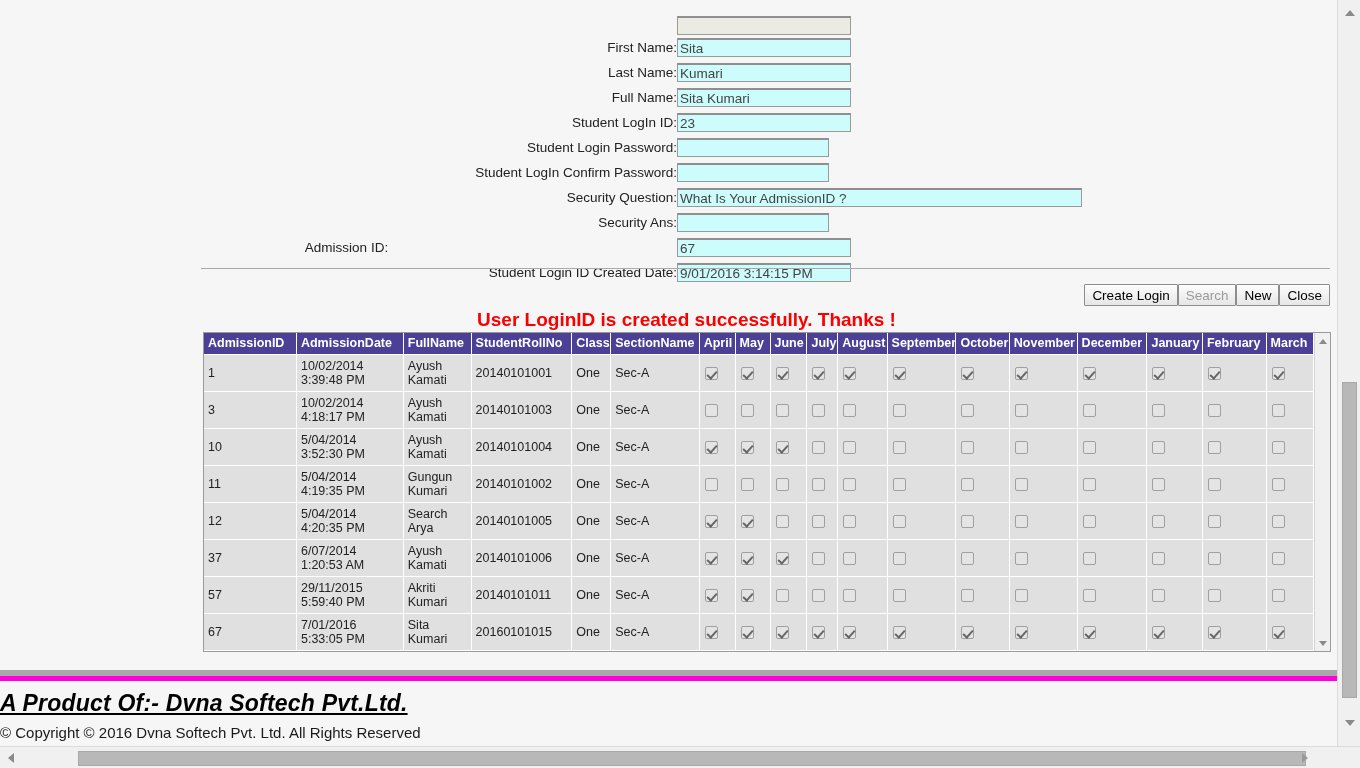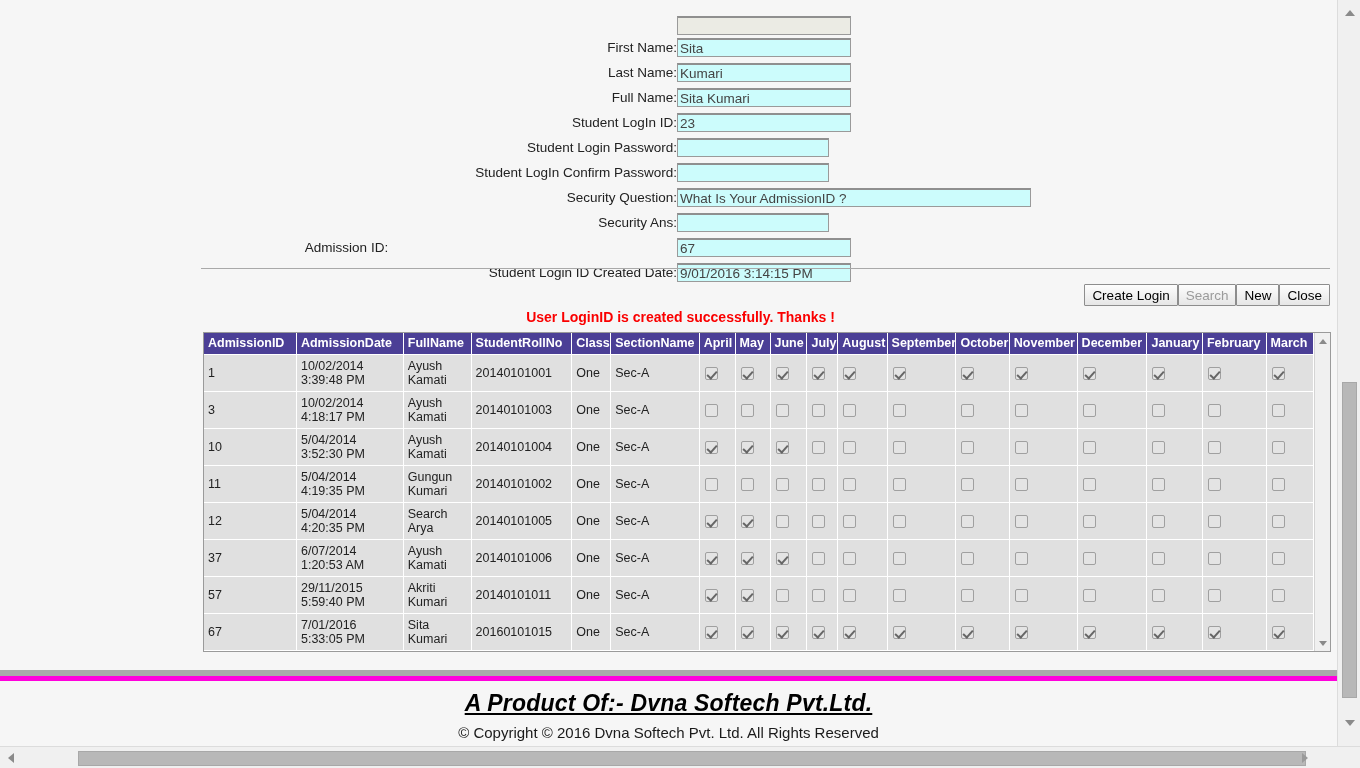--- a/index.html
+++ b/index.html
@@ -51,21 +51,21 @@
     border: 1px solid #9a9a9a;
     border-top: 2px solid #8f8f8f;
     height: 19px;
     padding: 0 2px;
     margin: 0;
     outline: none;
     vertical-align: middle;
   }
   input.tb.w-std  { width: 174px; }
   input.tb.w-pw   { width: 152px; }
-  input.tb.w-long { width: 354px; }
+  input.tb.w-long { width: 405px; }
   input.tb.disabledish {
     background: #ebebe4;
     color: #666;
   }
 
   
   .cut-row { height: 6px; overflow: hidden; }
 
   hr.sep {
     border: 0;
@@ -91,24 +91,24 @@
     border-radius: 1px;
     padding: 2px 7px;
     height: 22px;
     cursor: pointer;
   }
   button.btn.disabled { color: #9b9b9b; cursor: default; }
 
   
   #status-msg {
     position: absolute;
-    left: 12px; top: 309px;
+    left: 18px; top: 309px;
     width: 1337px;
     text-align: center;
-    font-size: 14px;
+    font-size: 19px;
     font-weight: bold;
     color: #fa0000;
   }
 
   
   #grid-panel {
     position: absolute;
     left: 203px; top: 332px;
     width: 1128px; height: 320px;
     border: 1px solid #9a9a9a;
@@ -207,21 +207,20 @@
   #footer-magenta {
     position: absolute;
     left: 0; top: 676px;
     width: 1337px; height: 5px;
     background: #ff00dc;
   }
   #footer {
     position: absolute;
     left: 0; top: 690px;
     width: 1337px;
-    text-align: center;
   }
   #footer-title {
     font-size: 23px;
     font-weight: bold;
     font-style: italic;
     text-decoration: underline;
     color: #000;
     letter-spacing: 0.2px;
   }
   #footer-copy {

